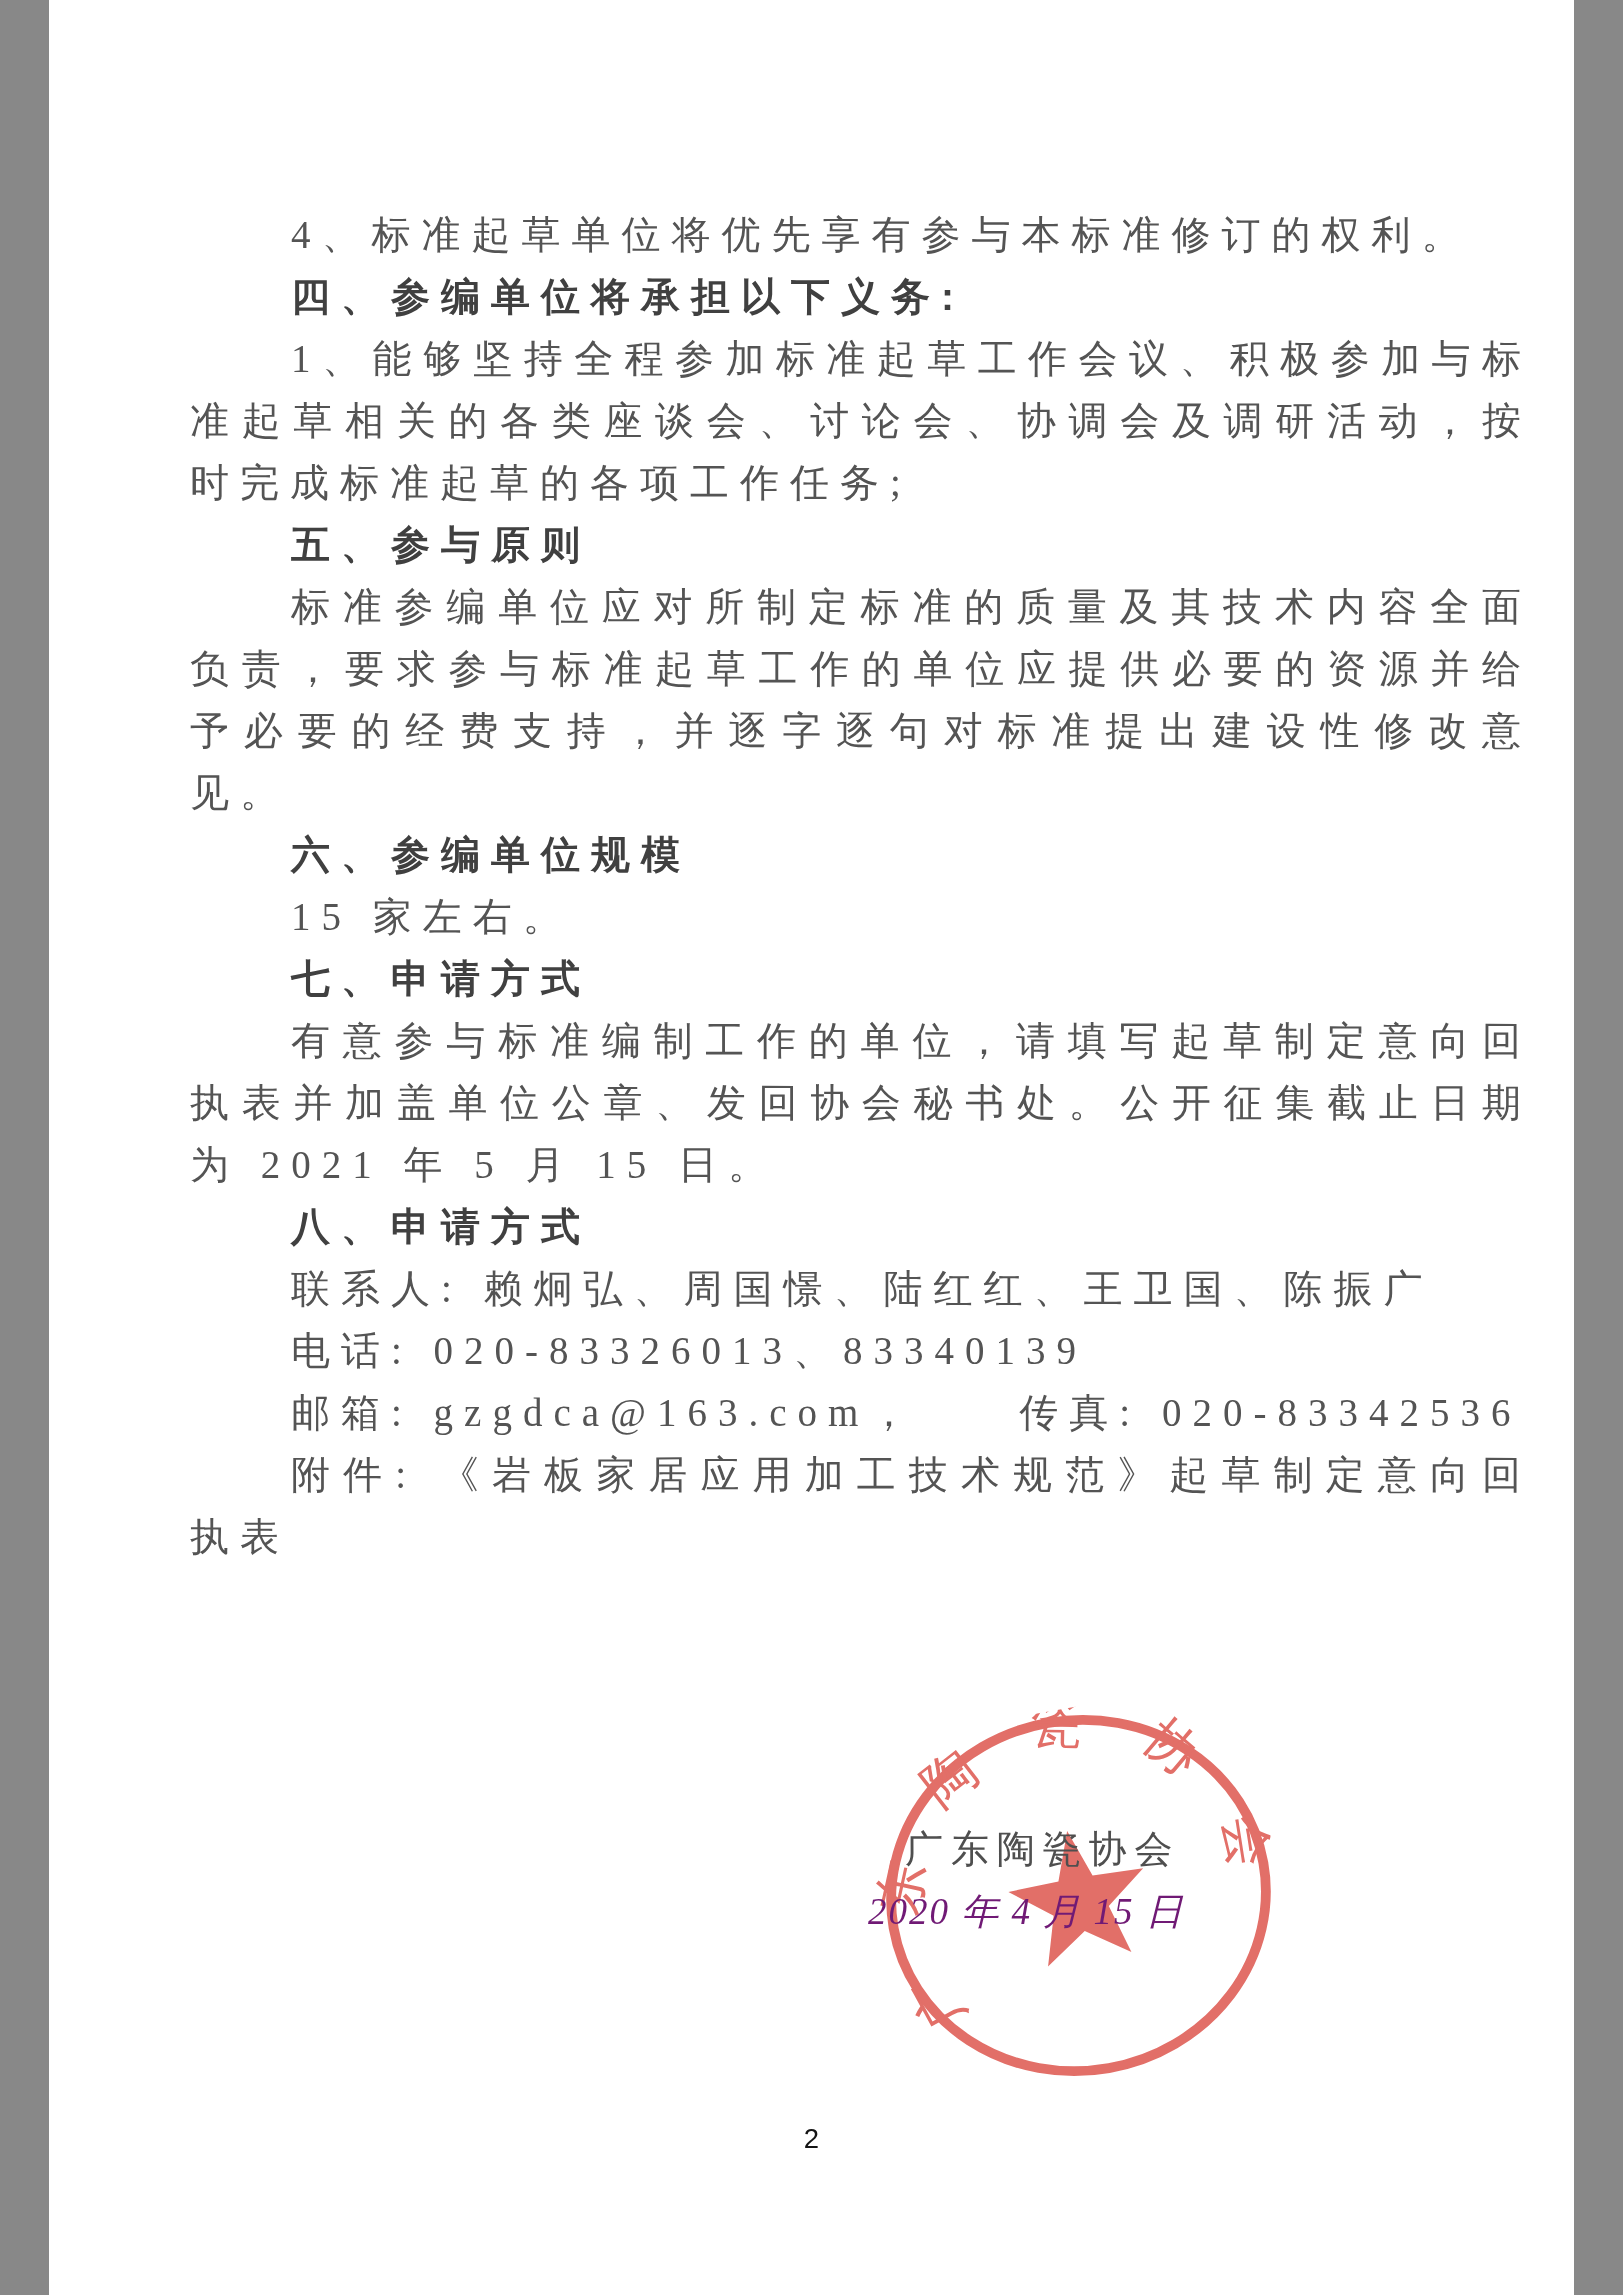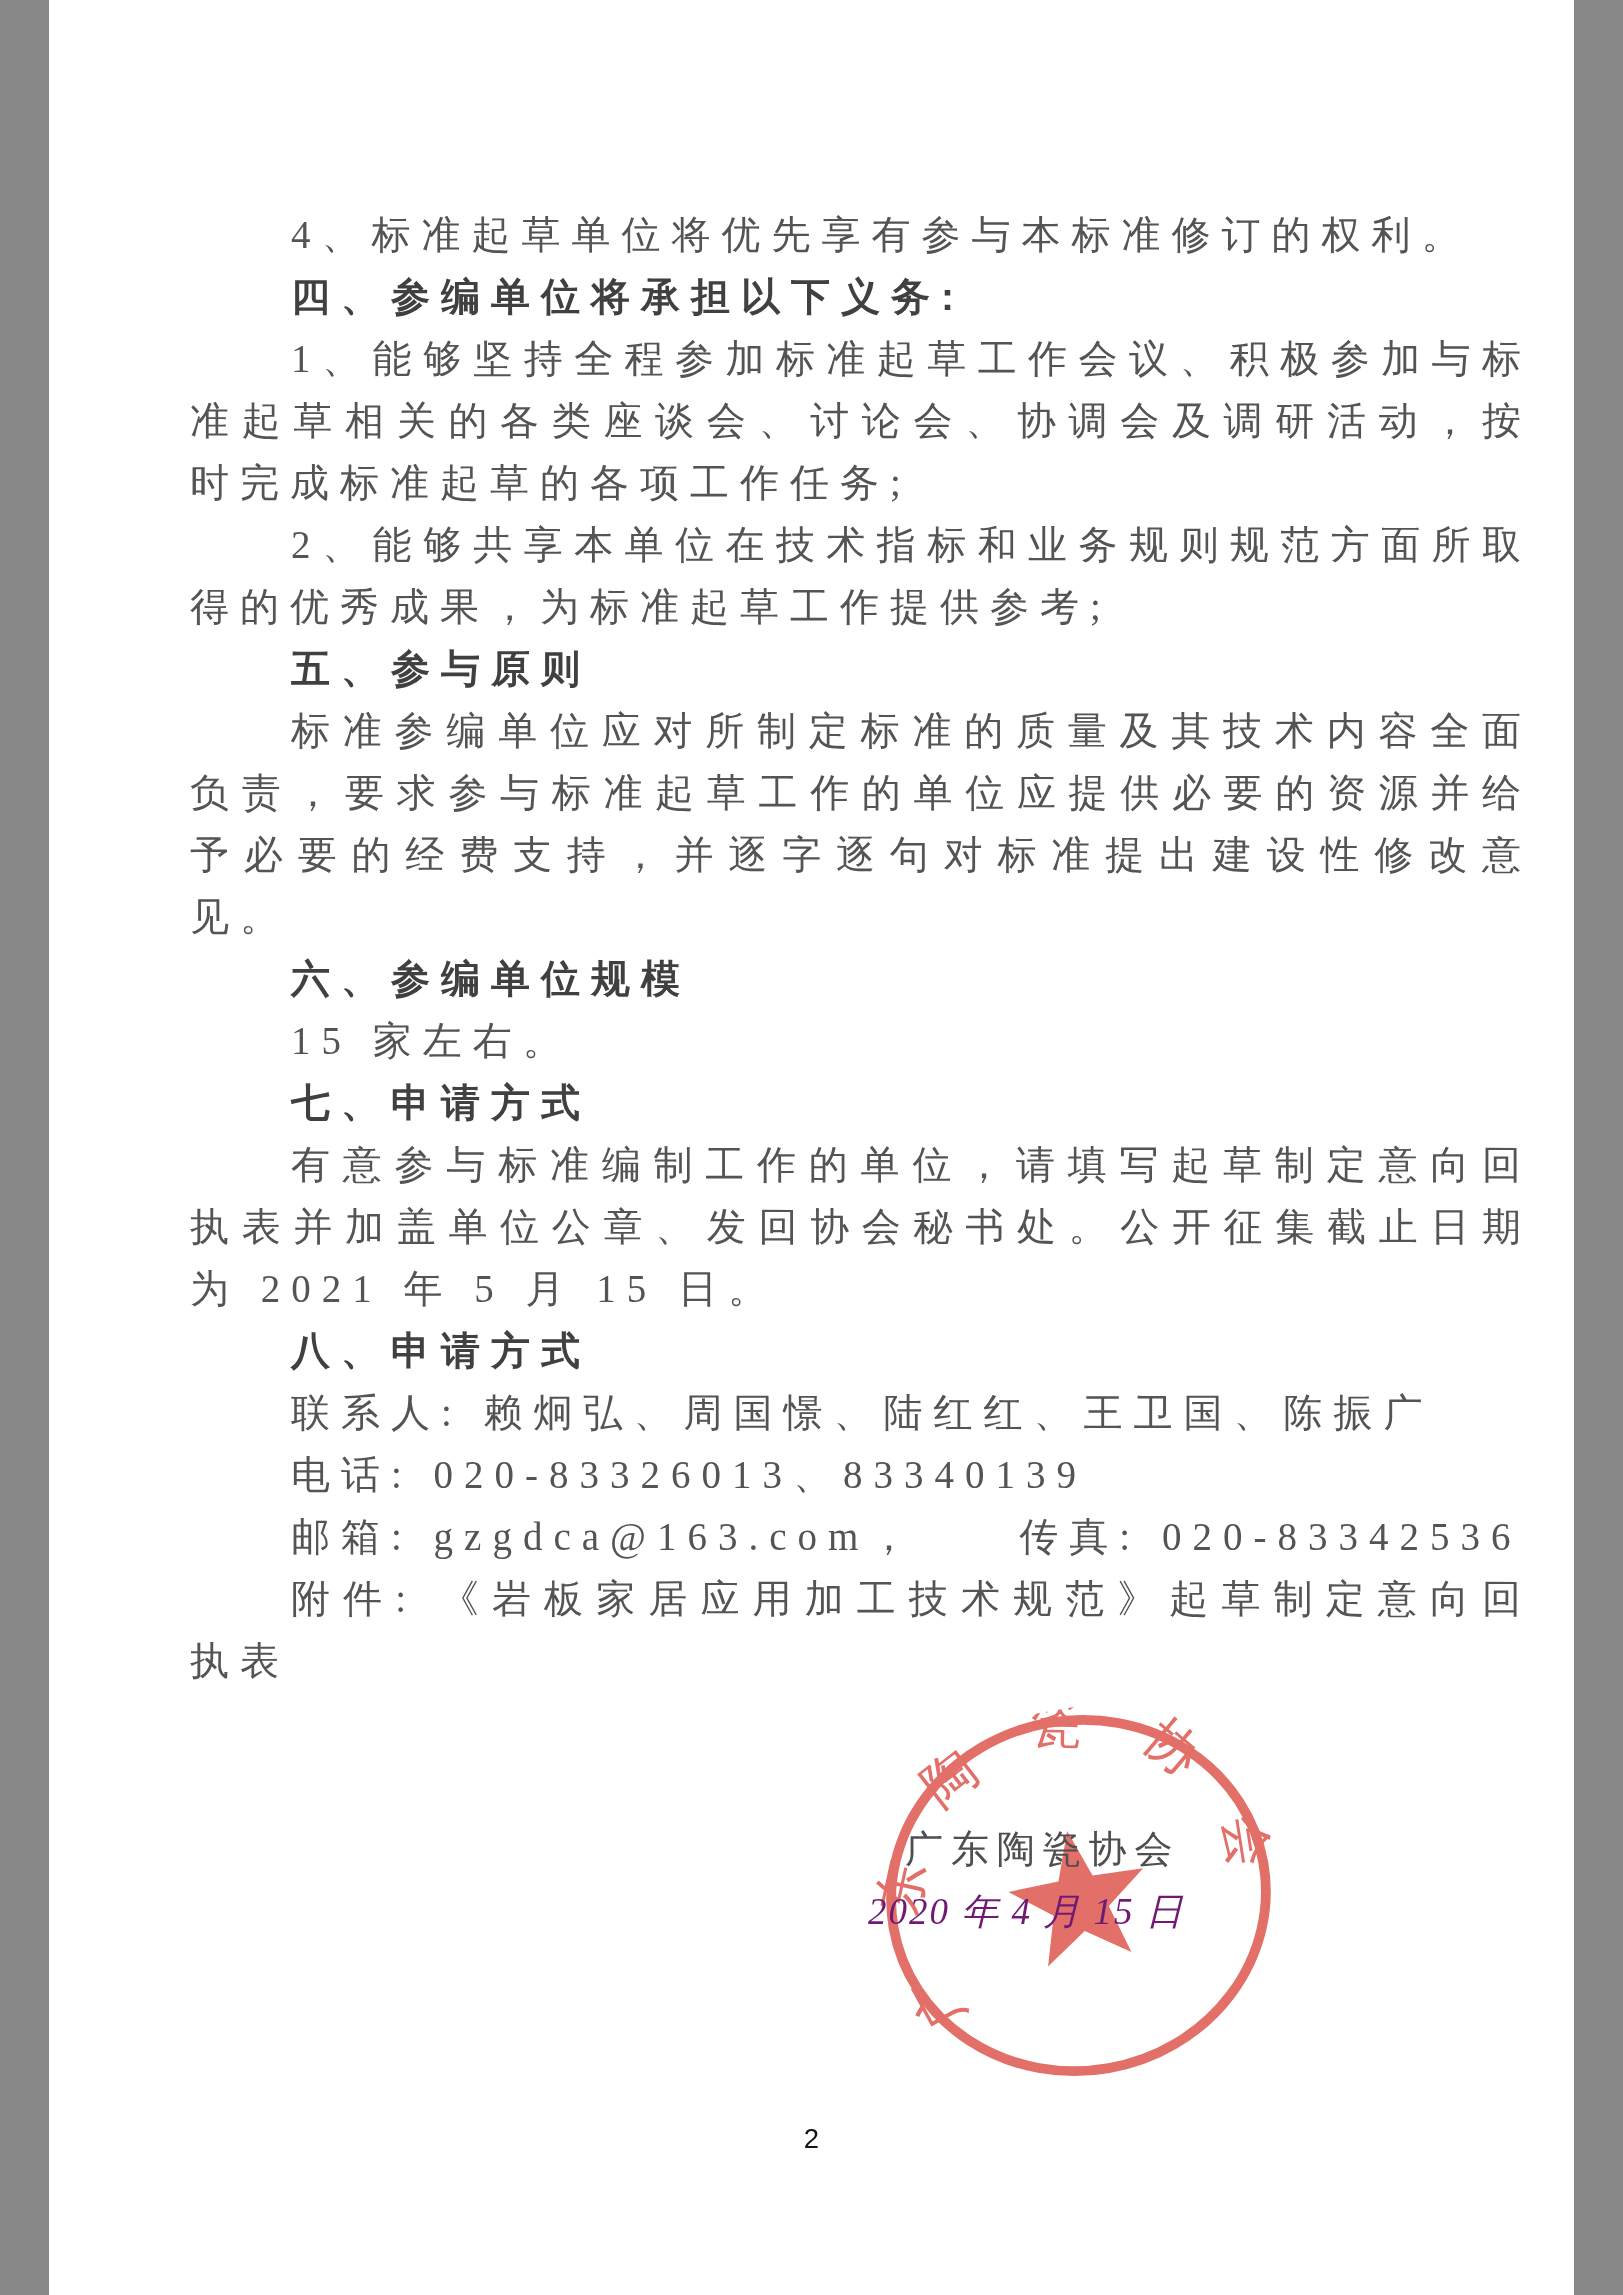--- a/index.html
+++ b/index.html
@@ -60,21 +60,20 @@
 </style>
 </head>
 <body>
 
 <div class="page">
 
   <div class="content">
     <p>4、标准起草单位将优先享有参与本标准修订的权利。</p>
     <p class="heading">四、参编单位将承担以下义务:</p>
     <p>1、能够坚持全程参加标准起草工作会议、积极参加与标准起草相关的各类座谈会、讨论会、协调会及调研活动，按时完成标准起草的各项工作任务;</p>
-    <p>2、能够共享本单位在技术指标和业务规则规范方面所取得的优秀成果，为标准起草工作提供参考;</p>
     <p class="heading">五、参与原则</p>
     <p>标准参编单位应对所制定标准的质量及其技术内容全面负责，要求参与标准起草工作的单位应提供必要的资源并给予必要的经费支持，并逐字逐句对标准提出建设性修改意见。</p>
     <p class="heading">六、参编单位规模</p>
     <p>15 家左右。</p>
     <p class="heading">七、申请方式</p>
     <p>有意参与标准编制工作的单位，请填写起草制定意向回执表并加盖单位公章、发回协会秘书处。公开征集截止日期为 2021 年 5 月 15 日。</p>
     <p class="heading">八、申请方式</p>
     <p>联系人: 赖炯弘、周国憬、陆红红、王卫国、陈振广</p>
     <p>电话: 020-83326013、83340139</p>
     <p>邮箱: gzgdca@163.com，　　传真: 020-83342536</p>

